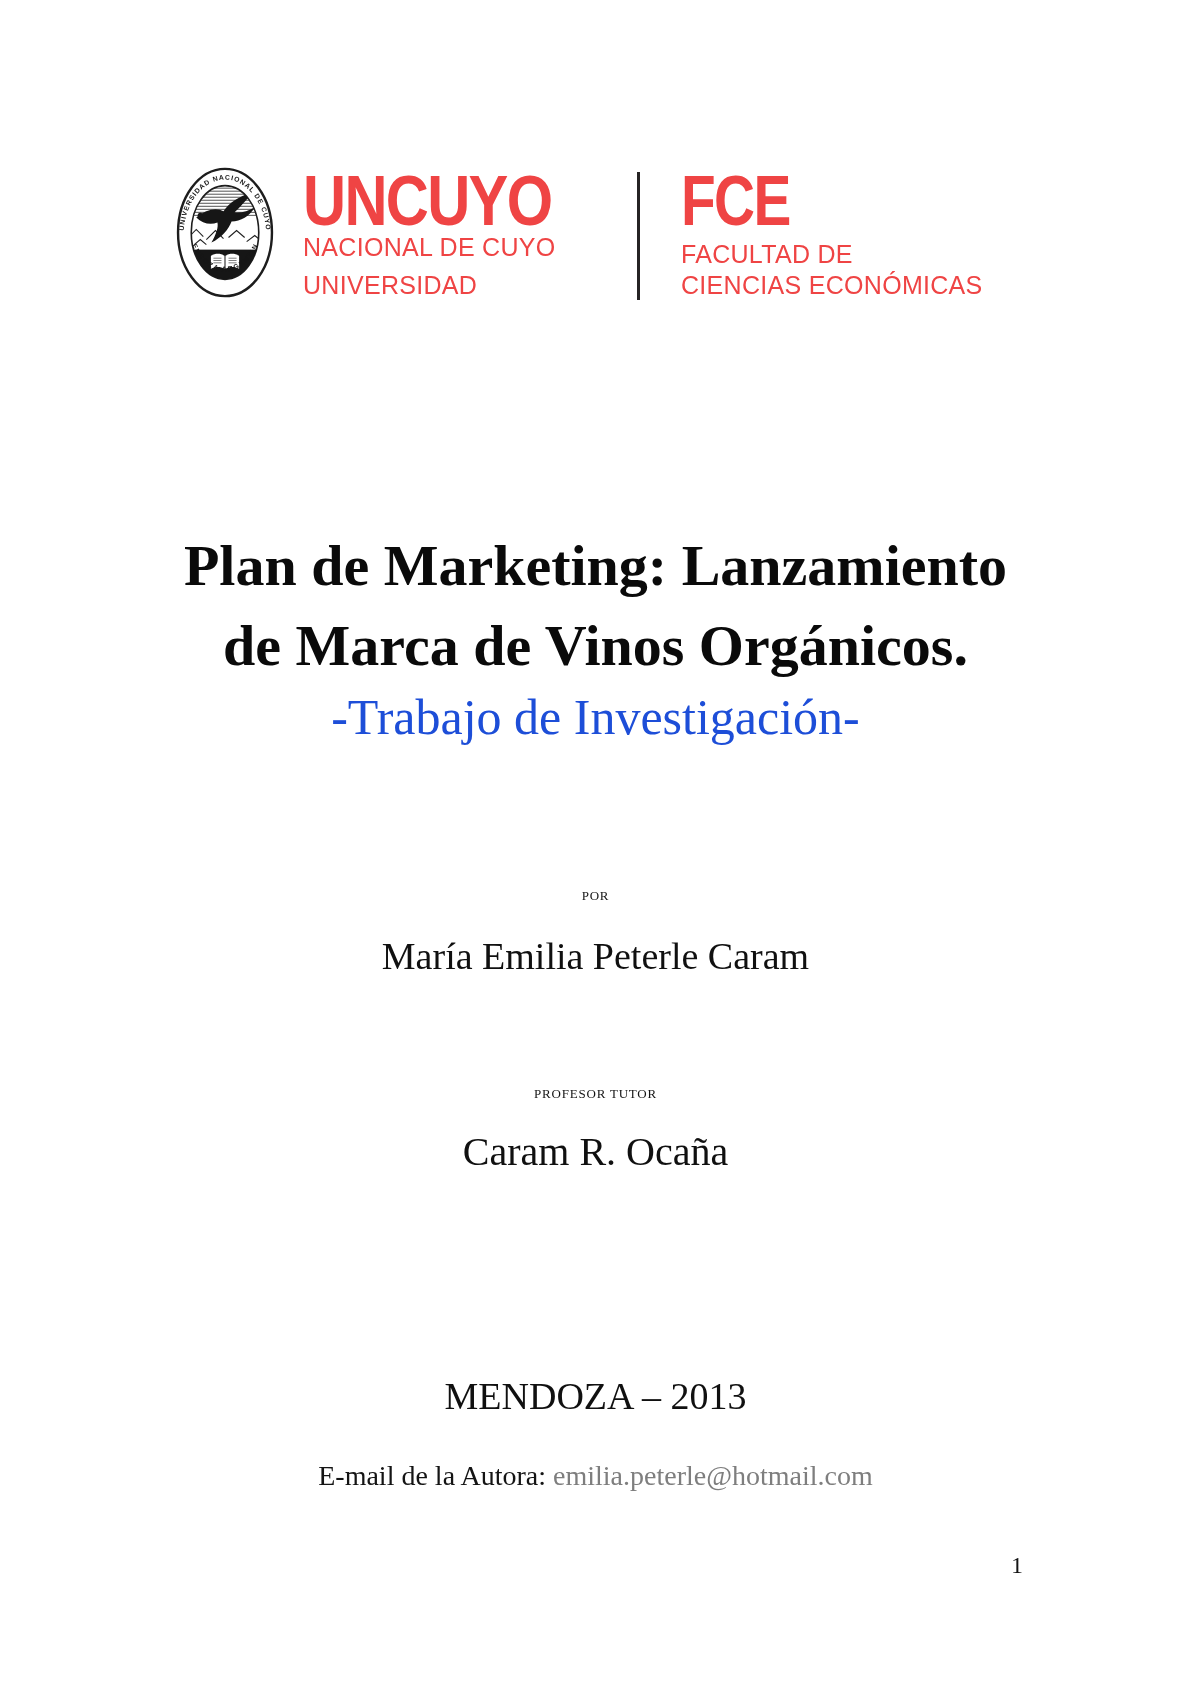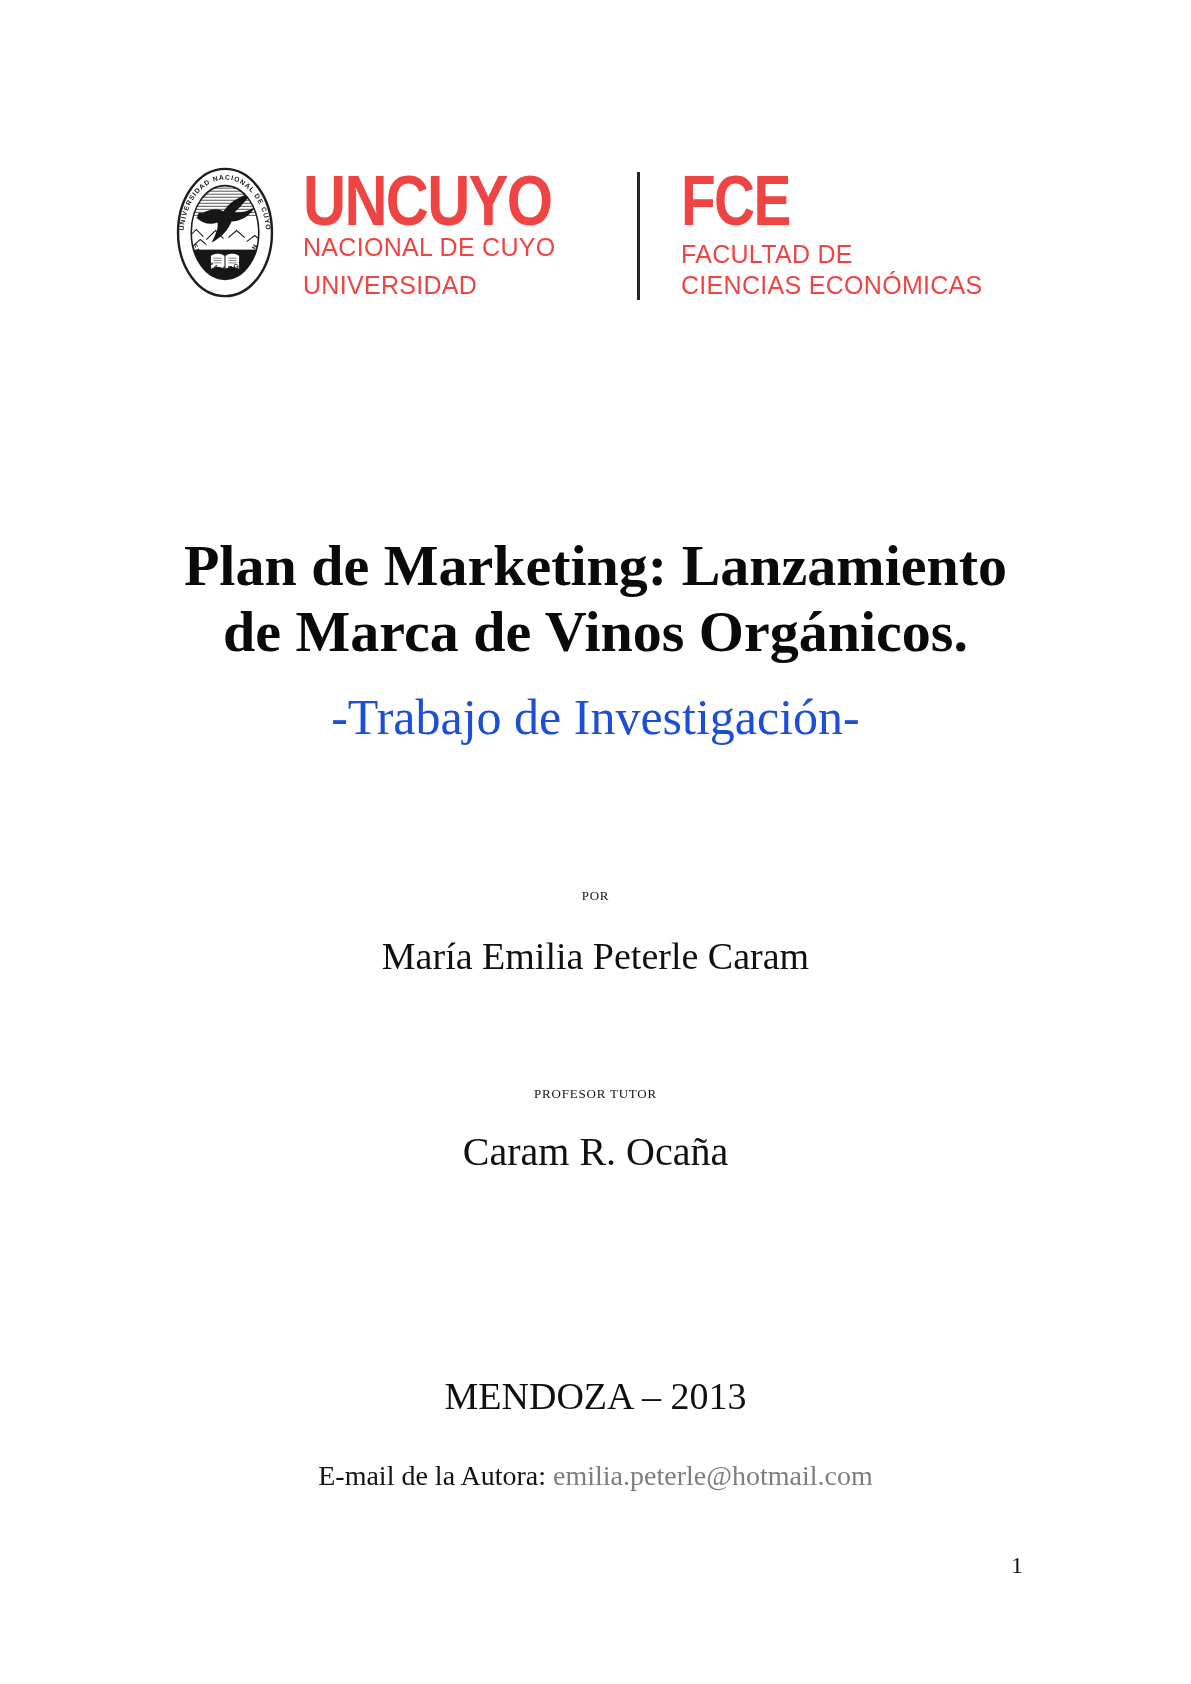--- a/index.html
+++ b/index.html
@@ -15,21 +15,21 @@
     transform:scaleX(0.84);transform-origin:0 0;white-space:nowrap;
   }
   .brand .sub{font-size:25px;line-height:31px;letter-spacing:0.3px;white-space:nowrap;}
   .brand .sub.first{margin-top:7px;}
   .vdivider{position:absolute;left:637px;top:172px;width:3px;height:128px;background:#262324;}
   .fce .acr{transform:scaleX(0.80);}
   
   .centered{position:absolute;left:0;right:0;text-align:center;white-space:nowrap;}
   .title-line{font-size:58px;font-weight:bold;color:#0a0a0a;letter-spacing:0px;}
   .title-1{top:532px;}
-  .title-2{top:598px;}
+  .title-2{top:612px;}
   .subtitle{top:688px;font-size:50px;color:#1d4ed8;}
   .small-caps-label{font-size:13px;letter-spacing:0.8px;color:#141414;}
   .por{top:888px;}
   .author-name{top:934px;font-size:38px;color:#101010;}
   .tutor-label{top:1086px;}
   .tutor-name{top:1128px;font-size:40px;color:#101010;}
   .place-year{top:1374px;font-size:38px;color:#101010;}
   .email-line{top:1460px;font-size:28px;color:#141414;}
   .email-addr{color:#7e7e7e;margin-left:7px;text-decoration:none;}
   .page-number{position:absolute;top:1552px;right:168px;font-size:24px;color:#141414;}

